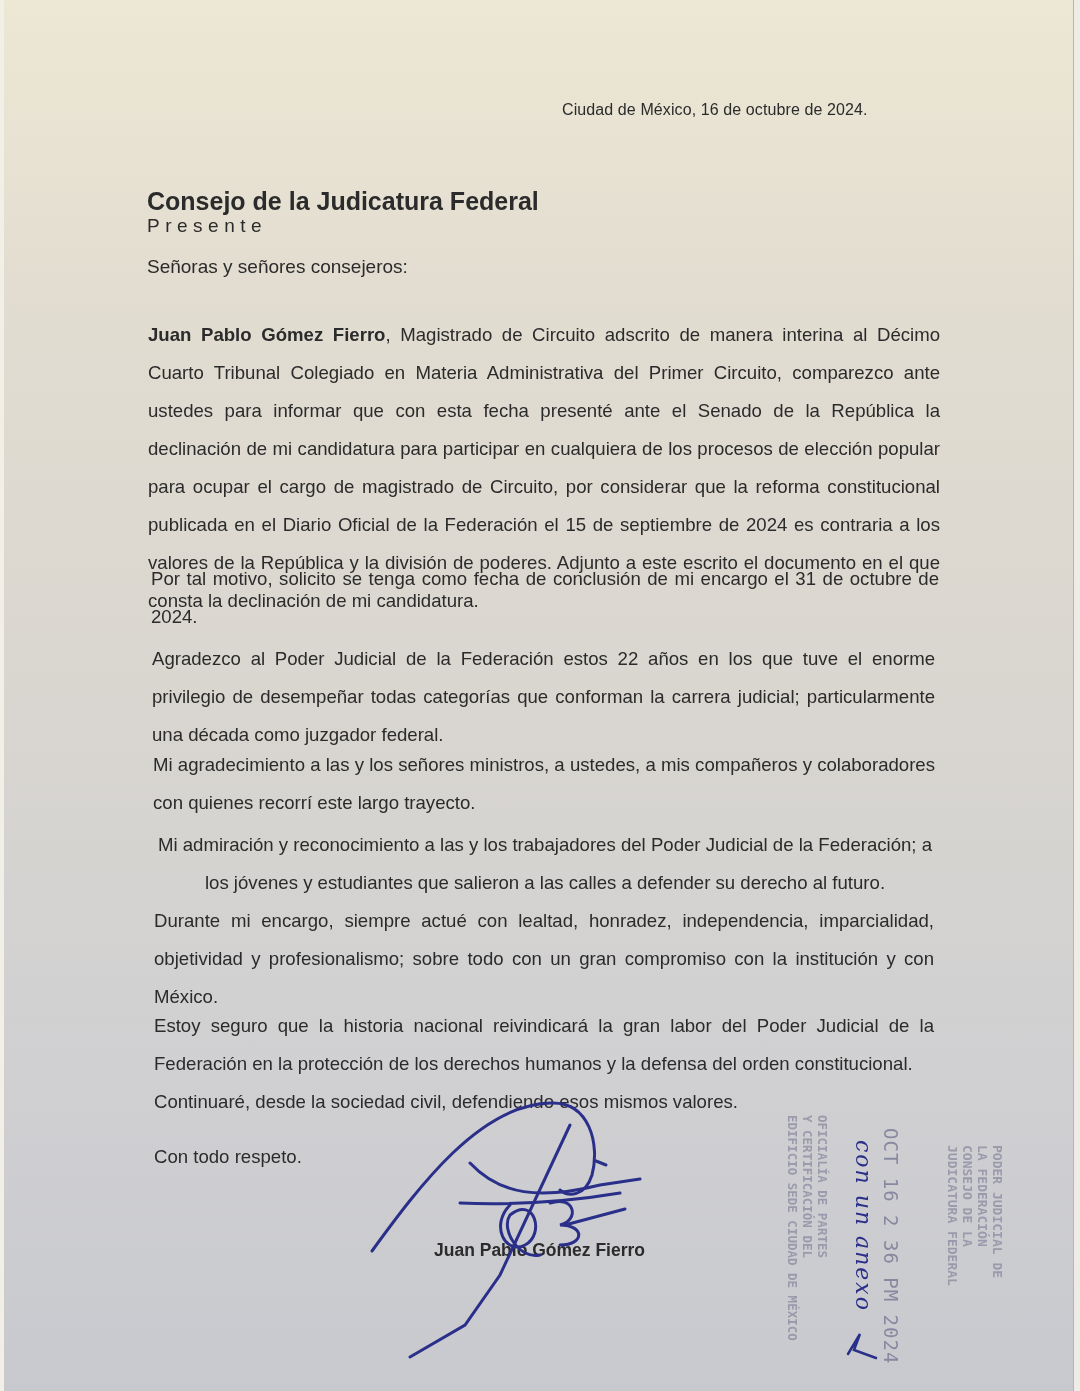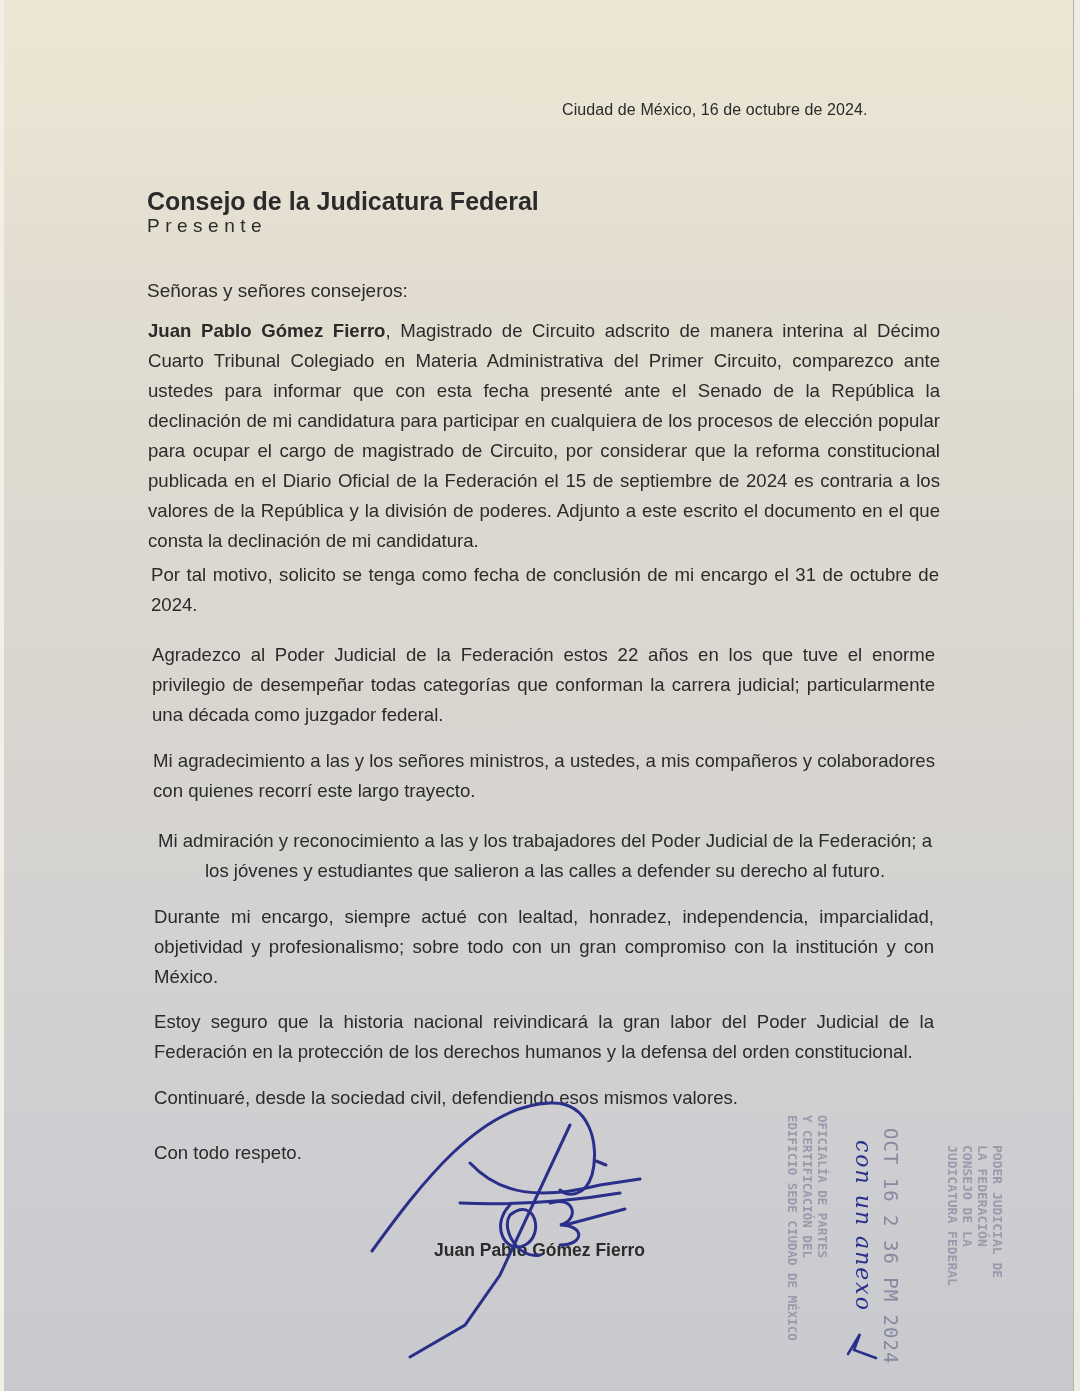--- a/index.html
+++ b/index.html
@@ -8,22 +8,22 @@
     background: linear-gradient(180deg, #ede8d4 0%, #e2ddd0 20%, #d9d6d0 50%, #cfcfd2 80%, #c8c9ce 100%);
     font-family: "Liberation Sans", "DejaVu Sans", sans-serif;
     color: #2b2b2b;
   }
   .page-edge-left { position:absolute; left:0; top:0; width:4px; height:1391px; background:#f2efe6; }
   .page-edge-right { position:absolute; right:0; top:0; width:6px; height:1391px; background:#efece6; border-left:1px solid #b9b5ad; }
   .letter { position:absolute; left:0; top:0; width:1080px; height:1391px; }
   .date { position:absolute; left:554px; top:101px; font-size:16px; letter-spacing:0.1px;margin-left:8px; }
   .recipient { position:absolute; left:147px; top:187px; font-size:25px; font-weight:bold; }
   .presente { position:absolute; left:147px; top:215px; font-size:19px; letter-spacing:5.5px; }
-  .salutation { position:absolute; left:147px; top:280px; font-size:19px; }
-  .para { position:absolute; font-size:18.6px; line-height:30px; text-align:justify; }
+  .salutation { position:absolute; left:147px; top:256px; font-size:19px; }
+  .para { position:absolute; font-size:18.6px; line-height:38px; text-align:justify; }
   .para .bold { font-weight:bold; }
   .p1 { left:148px; top:316px; width:792px; }
   .p2 { left:151px; top:560px; width:788px; }
   .p3 { left:152px; top:640px; width:783px; }
   .p4 { left:153px; top:746px; width:782px; }
   .p5 { left:154px; top:826px; width:782px; text-align:center; }
   .p6 { left:154px; top:902px; width:780px; }
   .p7 { left:154px; top:1007px; width:780px; }
   .p8 { left:154px; top:1083px; width:640px; text-align:left; }
   .p9 { left:154px; top:1138px; font-size:18.6px; }

